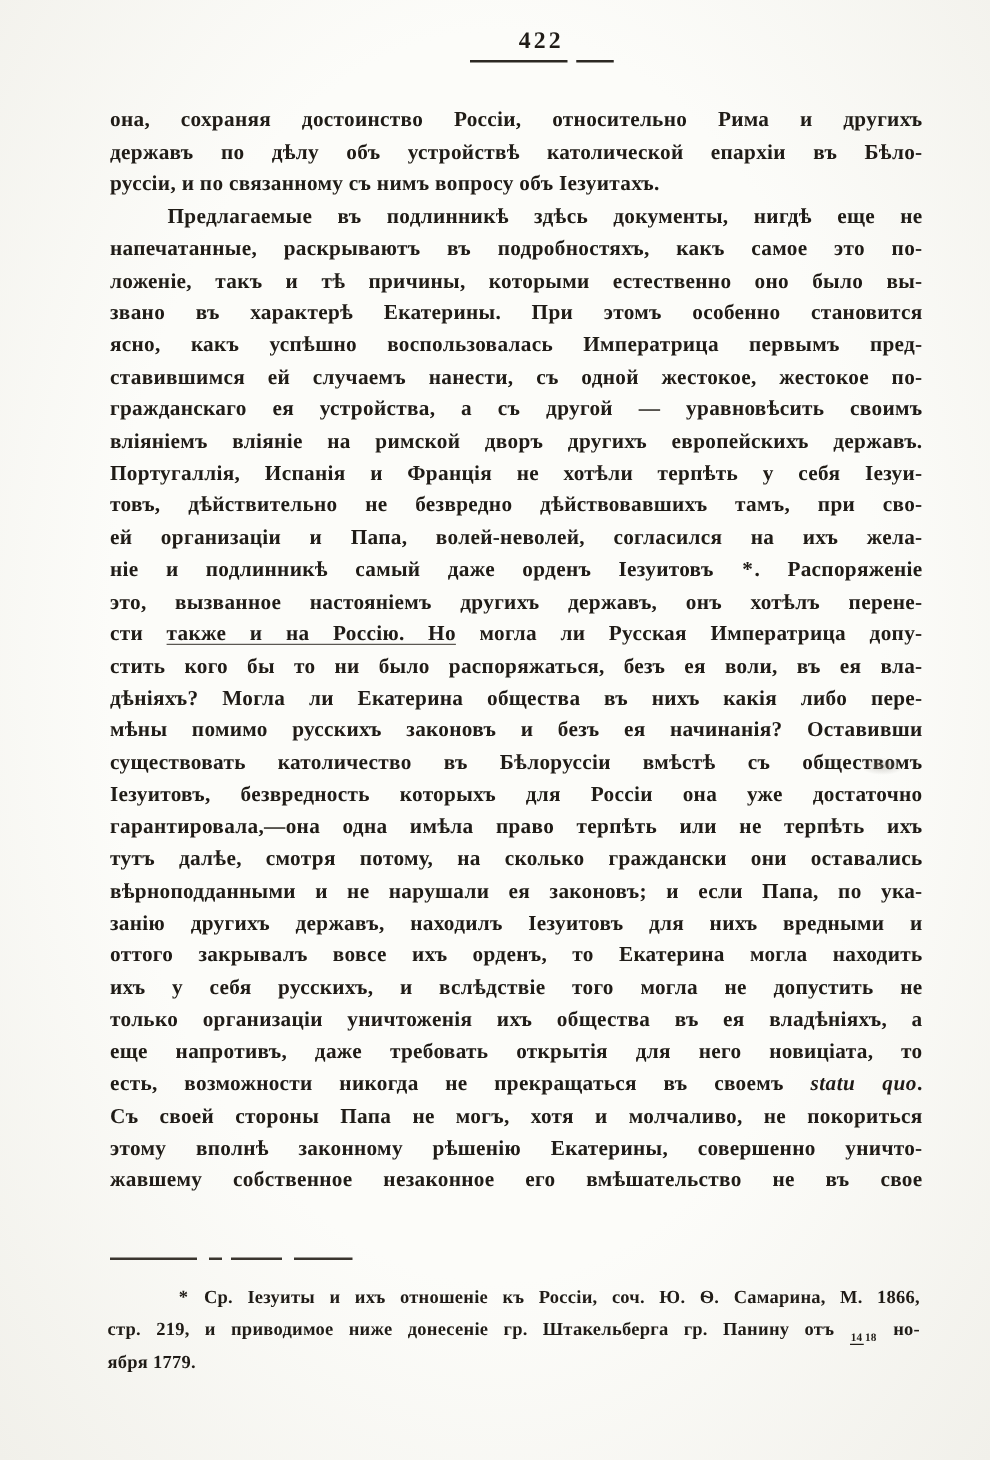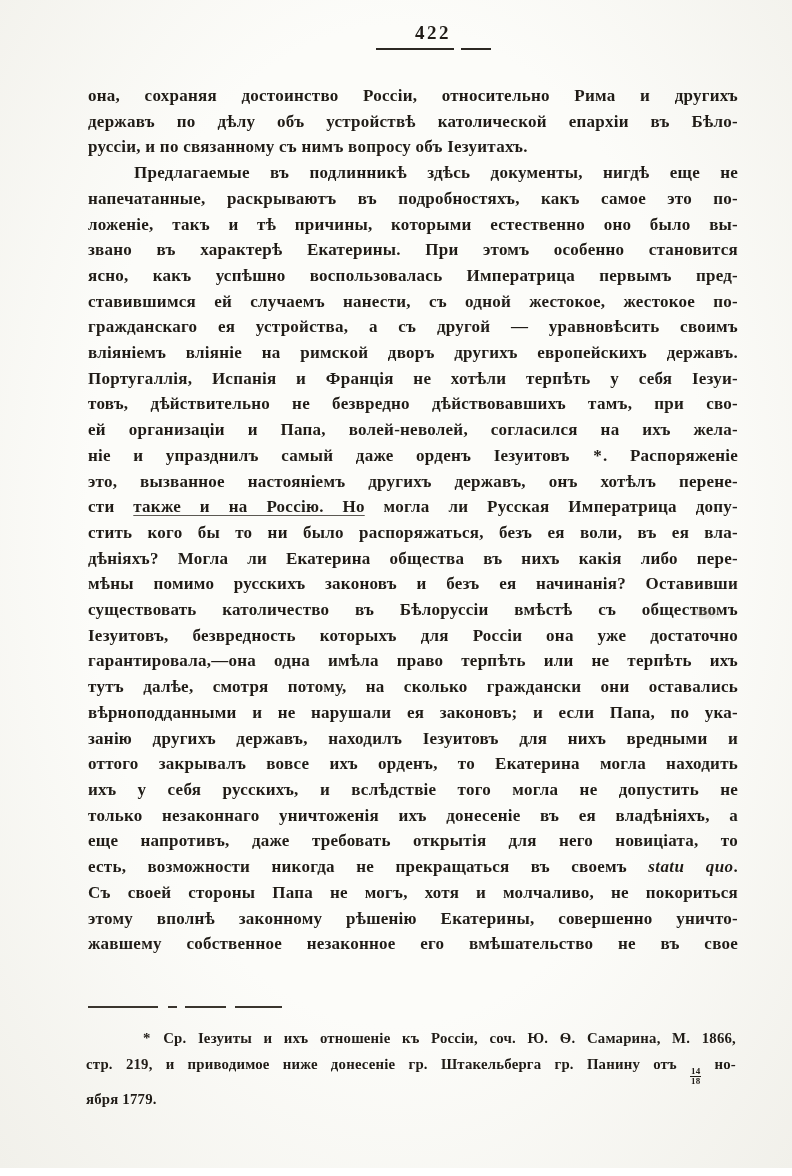--- a/index.html
+++ b/index.html
@@ -44,21 +44,21 @@
       #3a352e 41% 46%,transparent 46% 50%,
       #3a352e 50% 71%,transparent 71% 76%,
       #3a352e 76% 100%);
   }
   .footnote{
     position:absolute;left:86px;top:1026px;width:650px;
     font-size:14.8px;line-height:25.8px;letter-spacing:.2px;
   }
   .footnote .ind{text-indent:56px}
   .frac{
-    display:inline-flex;flex-direction:column;align-items:flex-start;
+    display:inline-flex;flex-direction:row;align-items:flex-start;
     vertical-align:-5px;font-size:9px;line-height:1.05;font-weight:700;
   }
   .frac .n{border-bottom:1px solid currentColor;padding:0 1px}
   .frac .d{padding:0 1px}
   
   .smudge{
     position:absolute;left:688px;top:606px;width:36px;height:14px;
     background:radial-gradient(ellipse,rgba(125,122,114,.32),transparent 70%);
   }
 </style>
@@ -83,35 +83,35 @@
       <div class="line"><span>напечатанные, раскрываютъ въ подробностяхъ, какъ самое это по-</span></div>
       <div class="line"><span>ложеніе, такъ и тѣ причины, которыми естественно оно было вы-</span></div>
       <div class="line"><span>звано въ характерѣ Екатерины. При этомъ особенно становится</span></div>
       <div class="line"><span>ясно, какъ успѣшно воспользовалась Императрица первымъ пред-</span></div>
       <div class="line"><span>ставившимся ей случаемъ нанести, съ одной жестокое, жестокое по-</span></div>
       <div class="line"><span>гражданскаго ея устройства, а съ другой — уравновѣсить своимъ</span></div>
       <div class="line"><span>вліяніемъ вліяніе на римской дворъ другихъ европейскихъ державъ.</span></div>
       <div class="line"><span>Португаллія, Испанія и Франція не хотѣли терпѣть у себя Іезуи-</span></div>
       <div class="line"><span>товъ, дѣйствительно не безвредно дѣйствовавшихъ тамъ, при сво-</span></div>
       <div class="line"><span>ей организаціи и Папа, волей-неволей, согласился на ихъ жела-</span></div>
-      <div class="line"><span>ніе и упразднилъ самый даже орденъ Іезуитовъ </span><span class="fnref">*</span><span>. Распоряженіе</span></div>
+      <div class="line"><span>ніе и подлинникѣ самый даже орденъ Іезуитовъ </span><span class="fnref">*</span><span>. Распоряженіе</span></div>
       <div class="line"><span>это, вызванное настояніемъ другихъ державъ, онъ хотѣлъ перене-</span></div>
       <div class="line"><span>сти </span><span class="u">также и на Россію. Но</span><span> могла ли Русская Императрица допу-</span></div>
       <div class="line"><span>стить кого бы то ни было распоряжаться, безъ ея воли, въ ея вла-</span></div>
       <div class="line"><span>дѣніяхъ? Могла ли Екатерина общества въ нихъ какія либо пере-</span></div>
       <div class="line"><span>мѣны помимо русскихъ законовъ и безъ ея начинанія? Оставивши</span></div>
       <div class="line"><span>существовать католичество въ Бѣлоруссіи вмѣстѣ съ обществомъ</span></div>
       <div class="line"><span>Іезуитовъ, безвредность которыхъ для Россіи она уже достаточно</span></div>
       <div class="line"><span>гарантировала,—она одна имѣла право терпѣть или не терпѣть ихъ</span></div>
       <div class="line"><span>тутъ далѣе, смотря потому, на сколько граждански они оставались</span></div>
       <div class="line"><span>вѣрноподданными и не нарушали ея законовъ; и если Папа, по ука-</span></div>
       <div class="line"><span>занію другихъ державъ, находилъ Іезуитовъ для нихъ вредными и</span></div>
       <div class="line"><span>оттого закрывалъ вовсе ихъ орденъ, то Екатерина могла находить</span></div>
       <div class="line"><span>ихъ у себя русскихъ, и вслѣдствіе того могла не допустить не</span></div>
-      <div class="line"><span>только незаконнаго уничтоженія ихъ донесеніе въ ея владѣніяхъ, а</span></div>
+      <div class="line"><span>только организаціи уничтоженія ихъ общества въ ея владѣніяхъ, а</span></div>
       <div class="line"><span>еще напротивъ, даже требовать открытія для него новиціата, то</span></div>
       <div class="line"><span>есть, возможности никогда не прекращаться въ своемъ </span><span class="i">statu quo</span><span>.</span></div>
       <div class="line"><span>Съ своей стороны Папа не могъ, хотя и молчаливо, не покориться</span></div>
       <div class="line"><span>этому вполнѣ законному рѣшенію Екатерины, совершенно уничто-</span></div>
       <div class="line"><span>жавшему собственное незаконное его вмѣшательство не въ свое</span></div>
     </main>
 
   <div class="smudge"></div>
 
   <div class="footnote-rule"></div>

